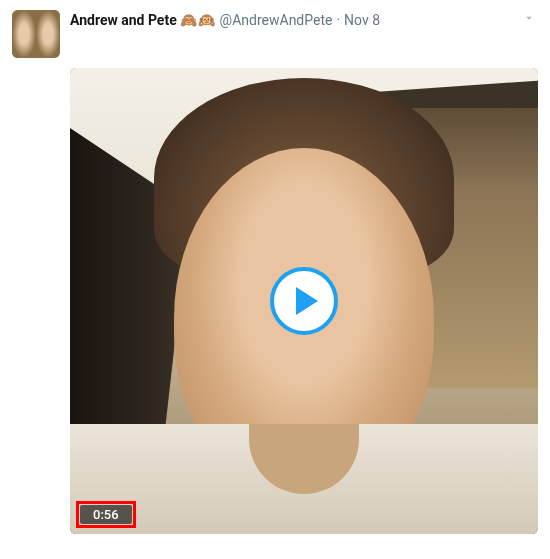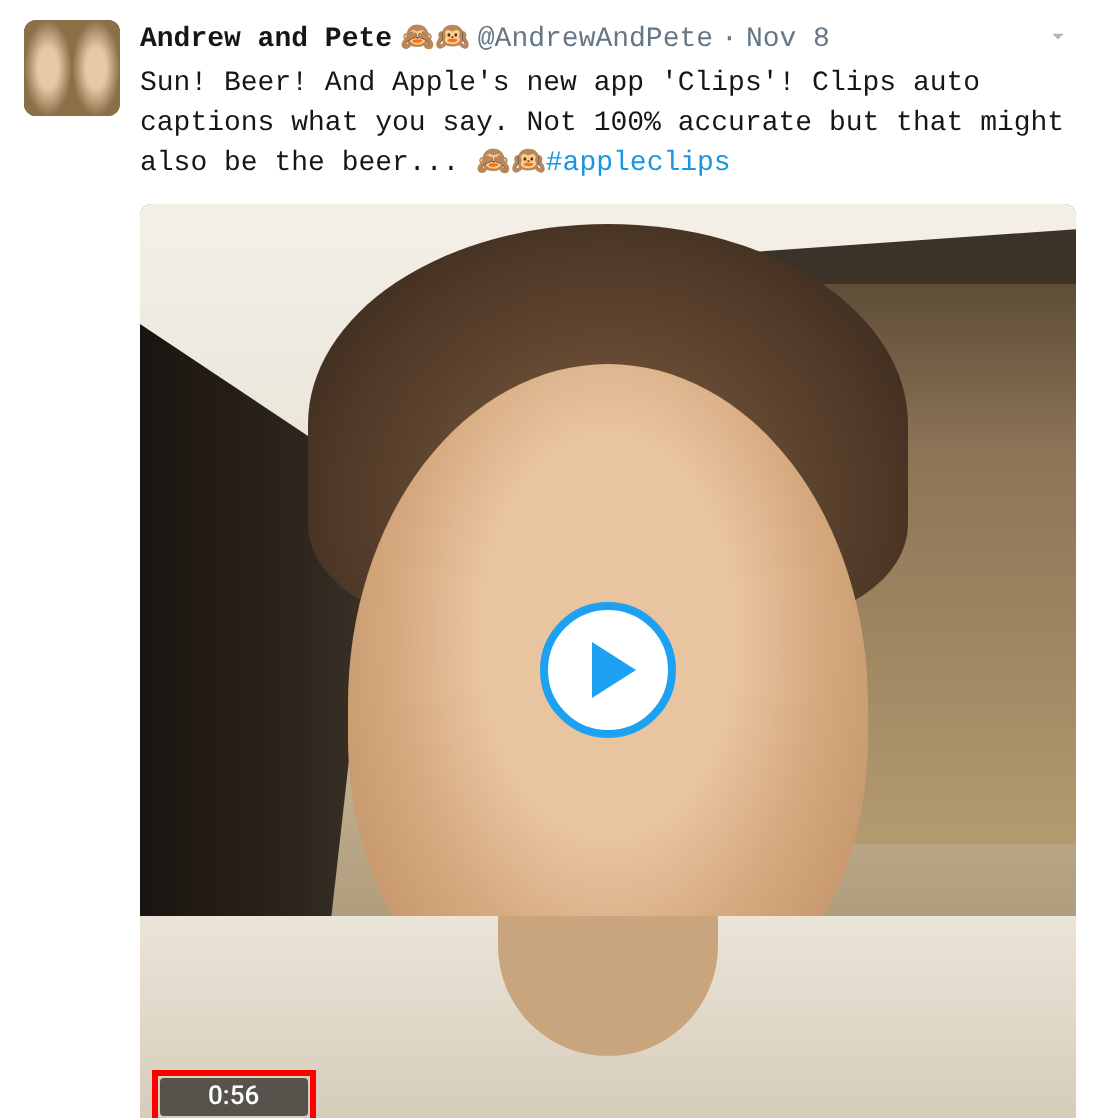--- a/index.html
+++ b/index.html
@@ -30,21 +30,21 @@
     }
     .avatar::before, .avatar::after {
       content: "";
       position: absolute;
       width: 24px;
       height: 48px;
       background: radial-gradient(ellipse at center, #e6c9a8 30%, #8b6f47 70%);
     }
     .avatar::before { left: 0; }
     .avatar::after { right: 0; }
-    .content { flex: 1; min-width: 0; font-family: Liberation Mono, monospace; }
+    .content { flex: 1; min-width: 0; }
     .name-line {
       display: flex;
       align-items: center;
       flex-wrap: wrap;
       gap: 4px;
       font-size: 14px;
       line-height: 20px;
     }
     .display-name {
       font-weight: 700;
@@ -184,21 +184,21 @@
       left: 6px;
       bottom: 6px;
       border: 3px solid #ff0000;
       padding: 1px;
     }
     .duration {
       background: rgba(0,0,0,0.6);
       color: #fff;
       font-size: 13px;
       font-weight: 500;
-      padding: 2px 24px;
+      padding: 2px 13px;
       border-radius: 2px;
       display: block;
     }
   </style>
 </head>
 <body>
 
 <div class="tweet">
   <span class="chevron">
     <svg width="14" height="14" viewBox="0 0 24 24">
@@ -209,23 +209,20 @@
   <div class="header">
     <div class="avatar"></div>
     <div class="content">
       <div class="name-line">
         <span class="display-name">Andrew and Pete</span>
         <span class="emoji">🙈🙉</span>
         <span class="username">@AndrewAndPete</span>
         <span class="dot">·</span>
         <span class="date">Nov 8</span>
       </div>
-      <div class="tweet-text">
-        <span>Sun! Beer! And Apple's new app 'Clips'! Clips auto captions what you say. Not 100% accurate but that might also be the beer... </span><span class="emoji">🙈🙉</span><a class="hashtag">#appleclips</a>
-      </div>
     </div>
   </div>
 
   <div class="media">
     <div class="video-thumb">
       <div class="sky"></div>
       <div class="roof"></div>
       <div class="building"></div>
       <div class="umbrella"></div>
       <div class="hair"></div>

